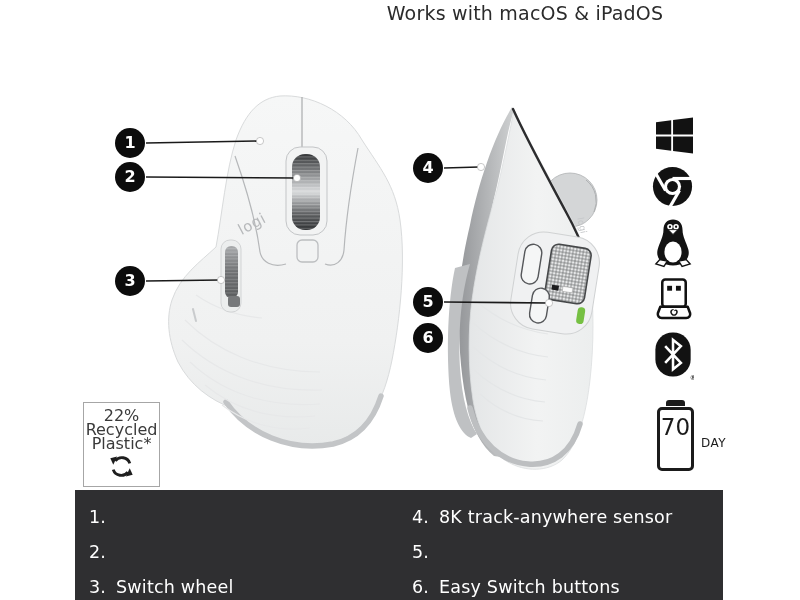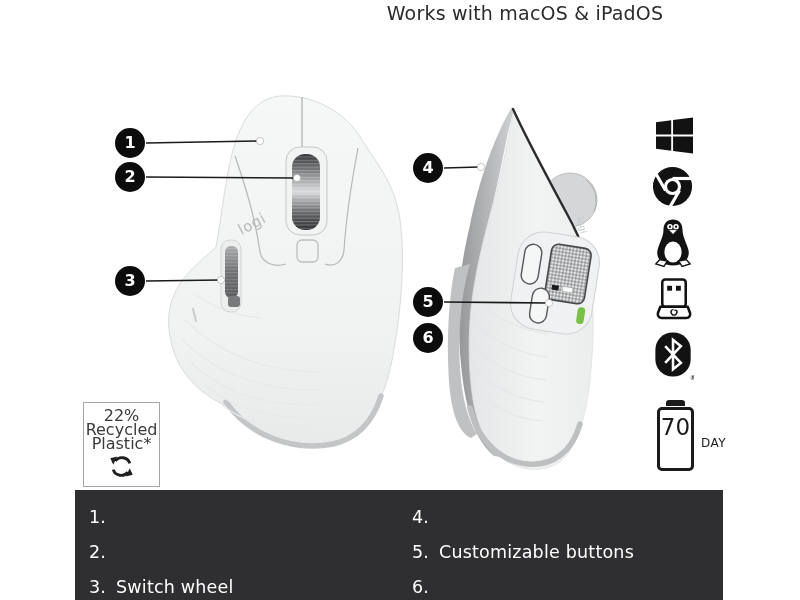--- a/index.html
+++ b/index.html
@@ -274,23 +274,24 @@
     </div>
     <div class="feature-row fr-1">
       <span class="num">2.</span>
     </div>
     <div class="feature-row fr-2">
       <span class="num">3.</span>
       <span class="label">Switch wheel</span>
     </div>
     <div class="feature-row fr-3">
       <span class="num">4.</span>
+      <span class="label">8K track-anywhere sensor</span>
     </div>
     <div class="feature-row fr-4">
       <span class="num">5.</span>
-      <span class="label">Customizable buttons</span>
     </div>
     <div class="feature-row fr-5">
       <span class="num">6.</span>
+      <span class="label">Easy Switch buttons</span>
     </div>
   </div>
 
 </div>
 
 </body></html>

